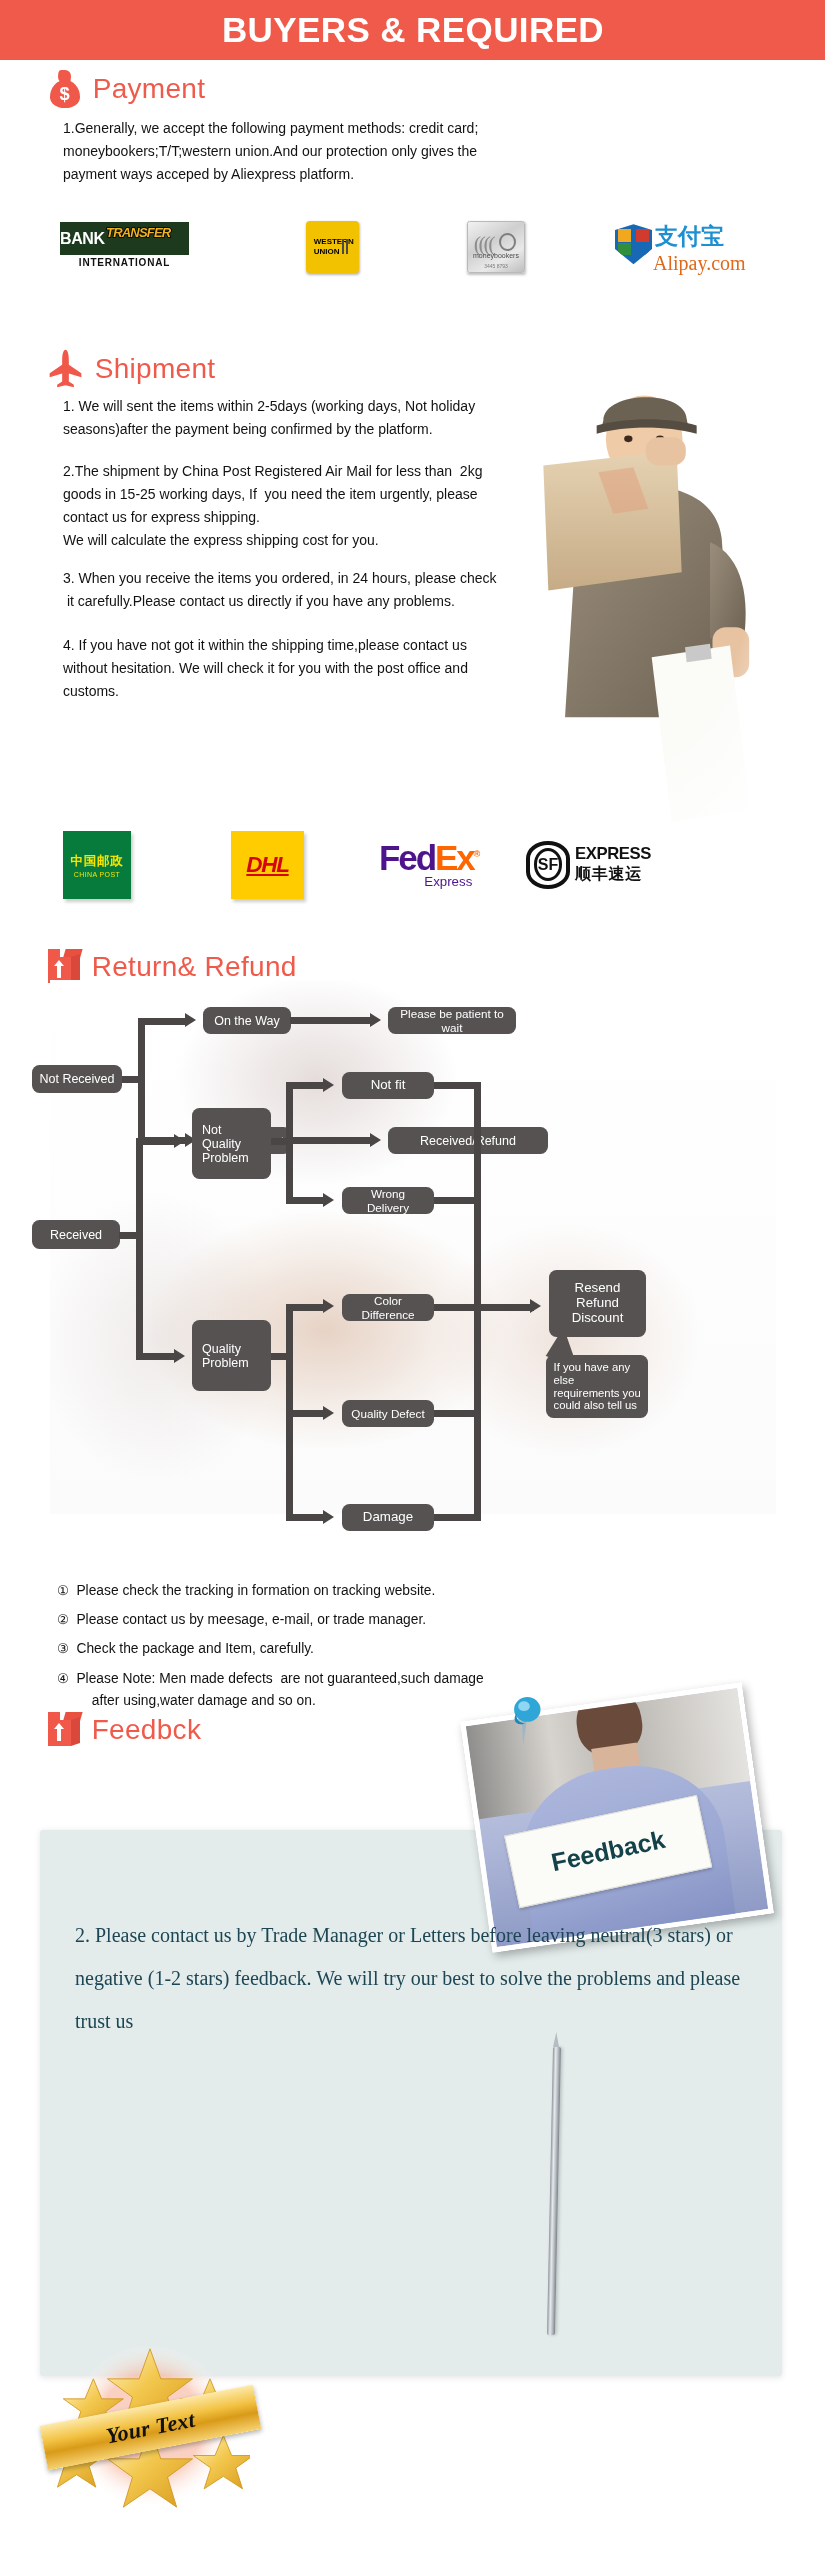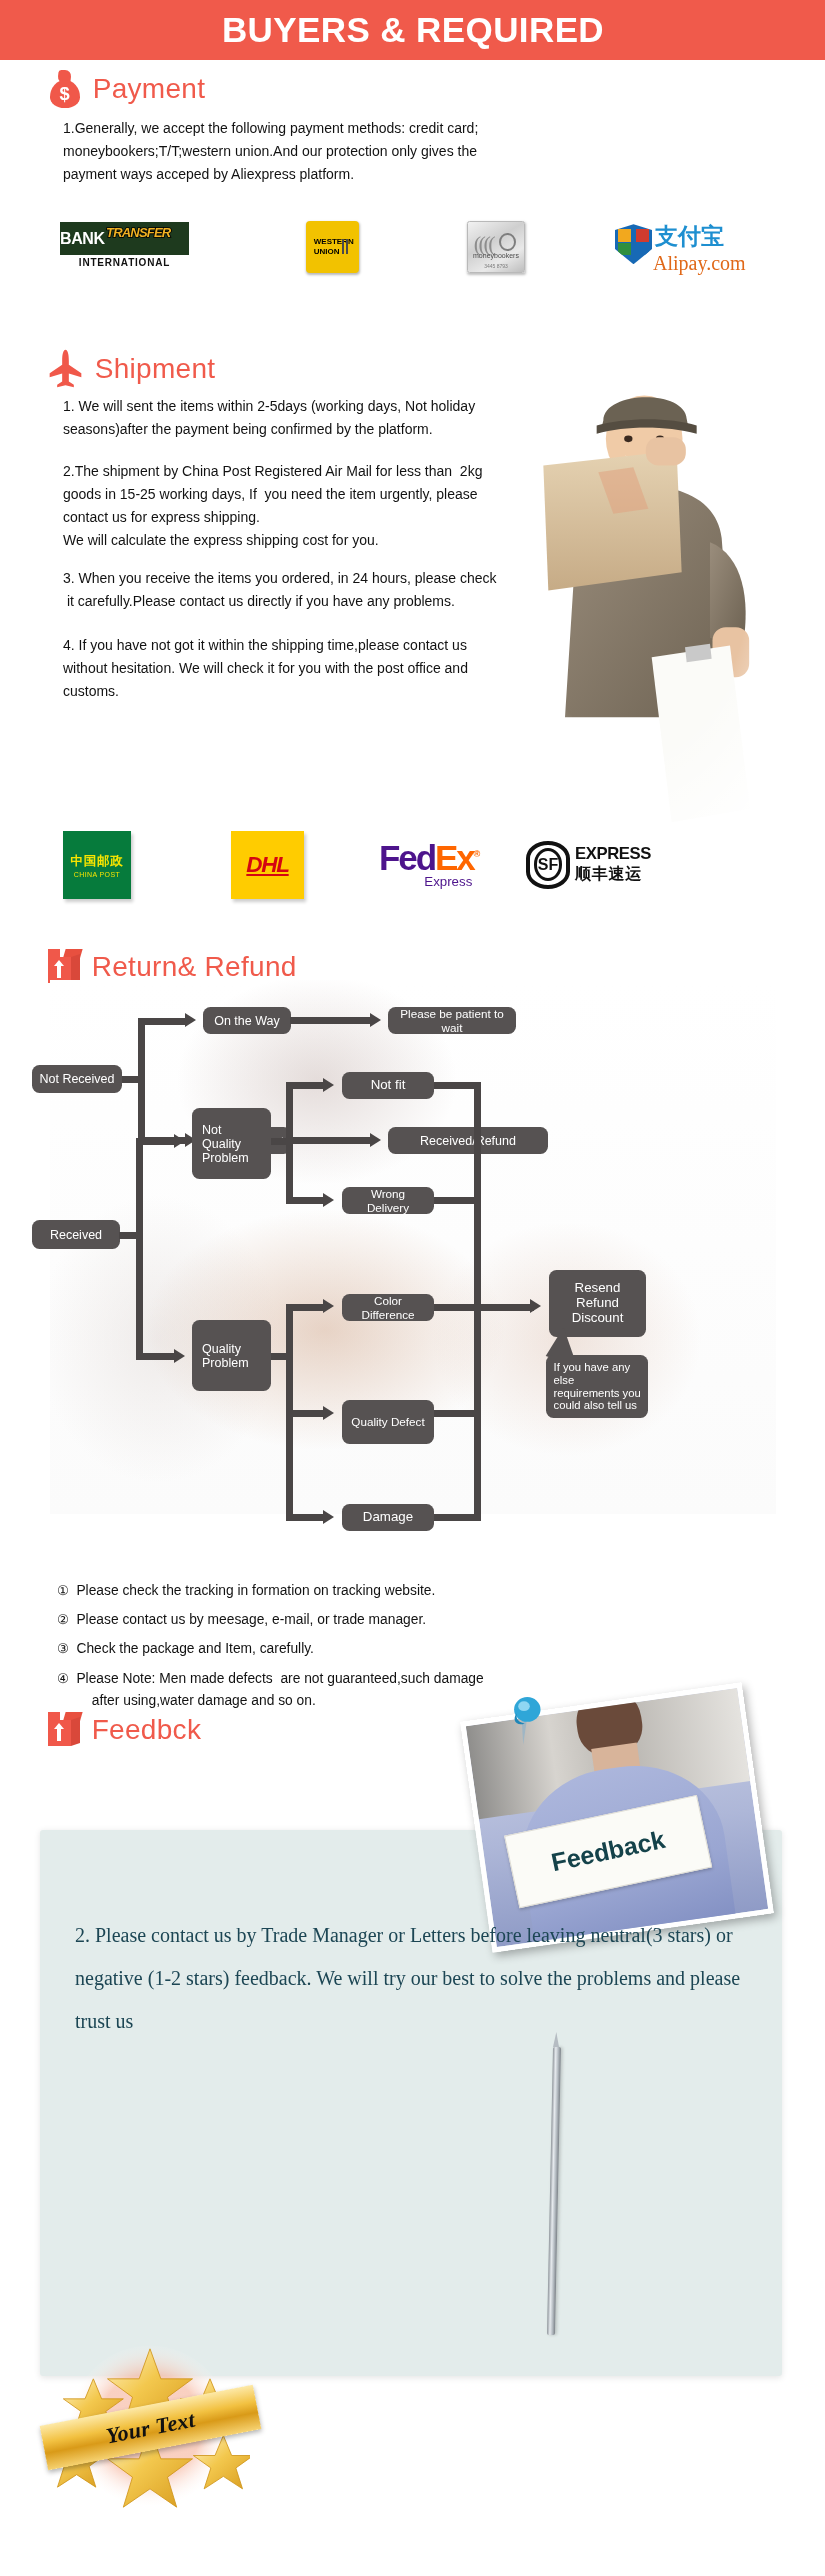--- a/index.html
+++ b/index.html
@@ -627,21 +627,21 @@
   <div class="conn" style="left:271px; top:373px; width:20px; height:6.7px;"></div>
   <div class="conn" style="left:286px; top:324px; width:6.7px; height:217px;"></div>
   <div class="conn" style="left:286px; top:324px; width:38px; height:6.7px;"></div>
   <div class="arrowhead" style="left:323px; top:319px;"></div>
   <div class="conn" style="left:286px; top:430px; width:38px; height:6.7px;"></div>
   <div class="arrowhead" style="left:323px; top:426px;"></div>
   <div class="conn" style="left:286px; top:534px; width:38px; height:6.7px;"></div>
   <div class="arrowhead" style="left:323px; top:530px;"></div>
 
   <div class="node" style="left:342px; top:314px; width:92px; height:27px; font-size:11.7px;">Color Difference</div>
-  <div class="node" style="left:342px; top:420px; width:92px; height:44px; font-size:11.7px;">Quality Defect</div>
+  <div class="node" style="left:342px; top:420px; width:92px; height:27px; font-size:11.7px;">Quality Defect</div>
   <div class="node" style="left:342px; top:524px; width:92px; height:27px; font-size:13.3px;">Damage</div>
 
   <div class="conn" style="left:434px; top:102px; width:47px; height:6.7px;"></div>
   <div class="conn" style="left:434px; top:217px; width:47px; height:6.7px;"></div>
   <div class="conn" style="left:434px; top:324px; width:47px; height:6.7px;"></div>
   <div class="conn" style="left:434px; top:430px; width:47px; height:6.7px;"></div>
   <div class="conn" style="left:434px; top:534px; width:47px; height:6.7px;"></div>
   <div class="conn" style="left:474px; top:102px; width:6.7px; height:439px;"></div>
   <div class="conn" style="left:474px; top:324px; width:60px; height:6.7px;"></div>
   <div class="arrowhead" style="left:530px; top:319px;"></div>

